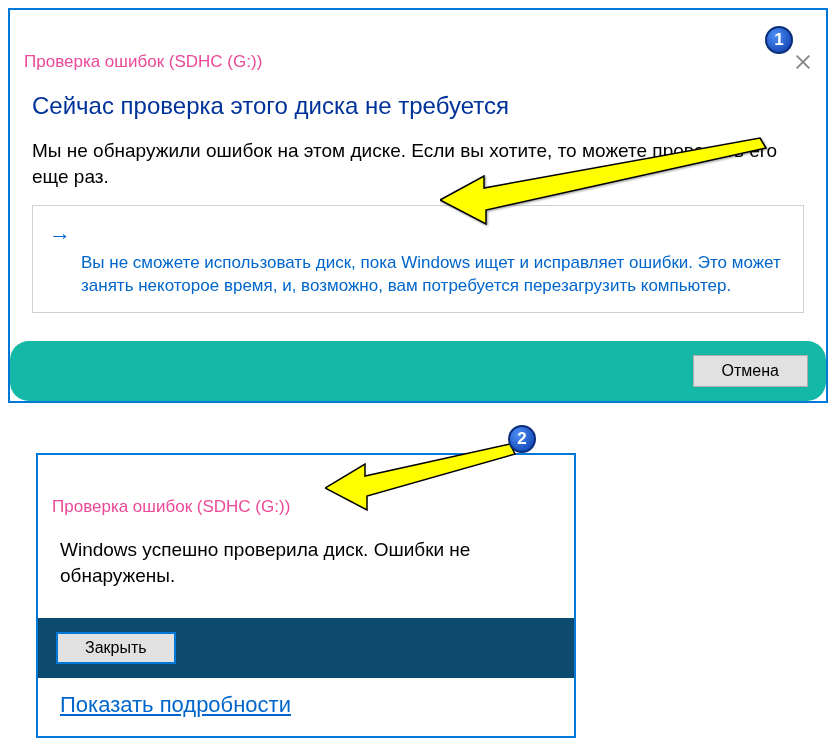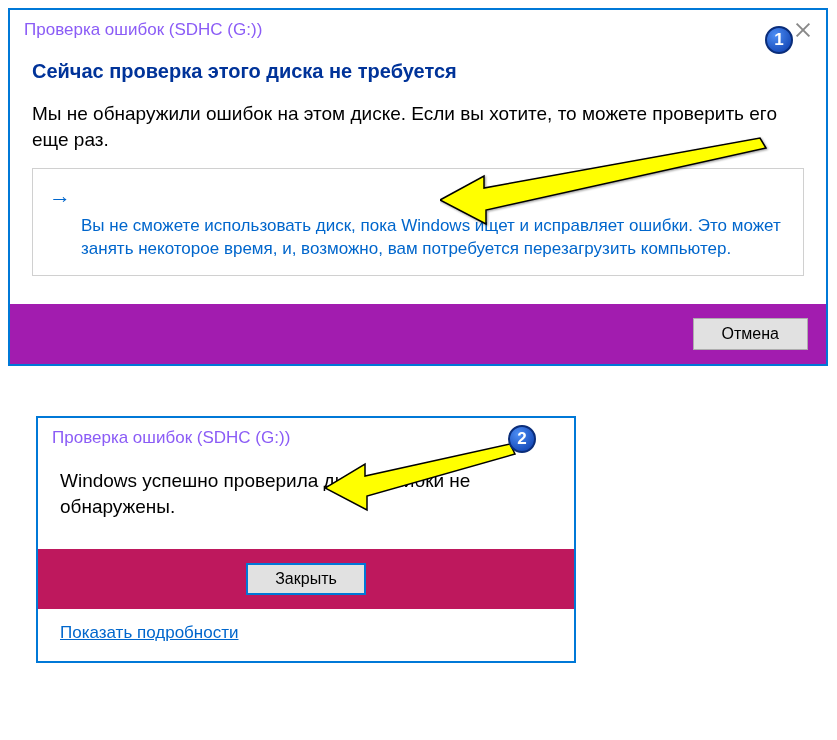--- a/index.html
+++ b/index.html
@@ -17,21 +17,22 @@
       margin-bottom: 50px;
     }
     .dialog-1 { width: 820px; }
     .dialog-2 { width: 540px; margin-left: 28px; }
     .titlebar {
       display: flex;
       justify-content: space-between;
       align-items: center;
       padding: 10px 14px;
       font-size: 17px;
-      color: #8b5cf6;
+      color: #ec4899;
+      margin-top: 32px;
     }
     .close-icon {
       width: 18px;
       height: 18px;
       position: relative;
       cursor: pointer;
     }
     .close-icon::before, .close-icon::after {
       content: '';
       position: absolute;
@@ -39,22 +40,22 @@
       top: 0;
       width: 2px;
       height: 18px;
       background: #888;
     }
     .close-icon::before { transform: rotate(45deg); }
     .close-icon::after { transform: rotate(-45deg); }
     .content { padding: 10px 22px 14px 22px; }
     .heading {
       color: #003399;
-      font-size: 20px;
-      font-weight: bold;
+      font-size: 24px;
+      font-weight: normal;
       margin-bottom: 18px;
     }
     .body-text {
       color: #000000;
       font-size: 19px;
       margin-bottom: 16px;
       line-height: 1.35;
     }
     .action-box {
       border: 1px solid #d0d0d0;
@@ -74,51 +75,52 @@
       margin-right: 10px;
       color: #0066cc;
     }
     .action-desc {
       color: #0066cc;
       font-size: 17px;
       line-height: 1.35;
       margin-left: 32px;
     }
     .footer {
-      background: #a21caf;
+      background: #14b8a6;
       padding: 14px 18px;
       display: flex;
       justify-content: flex-end;
       margin-top: 14px;
+      border-radius: 19px;
     }
     .footer-2 {
-      background: #be185d;
+      background: #0c4a6e;
       padding: 14px 18px;
       display: flex;
-      justify-content: center;
+      justify-content: flex-start;
     }
     .btn {
       background: #e1e1e1;
       border: 1px solid #adadad;
       padding: 6px 28px;
       font-size: 16px;
       cursor: pointer;
       font-family: inherit;
     }
     .btn-focus {
       border: 2px solid #0078d7;
       padding: 5px 27px;
     }
     .link-bar {
       padding: 14px 22px 18px 22px;
     }
     .link {
       color: #0066cc;
       text-decoration: underline;
-      font-size: 17px;
+      font-size: 22px;
       cursor: pointer;
     }
     .badge {
       position: absolute;
       width: 28px;
       height: 28px;
       border-radius: 50%;
       background: radial-gradient(circle at 35% 30%, #4d8ef5, #0838a8);
       border: 2px solid #0a2d7a;
       color: #ffffff;

